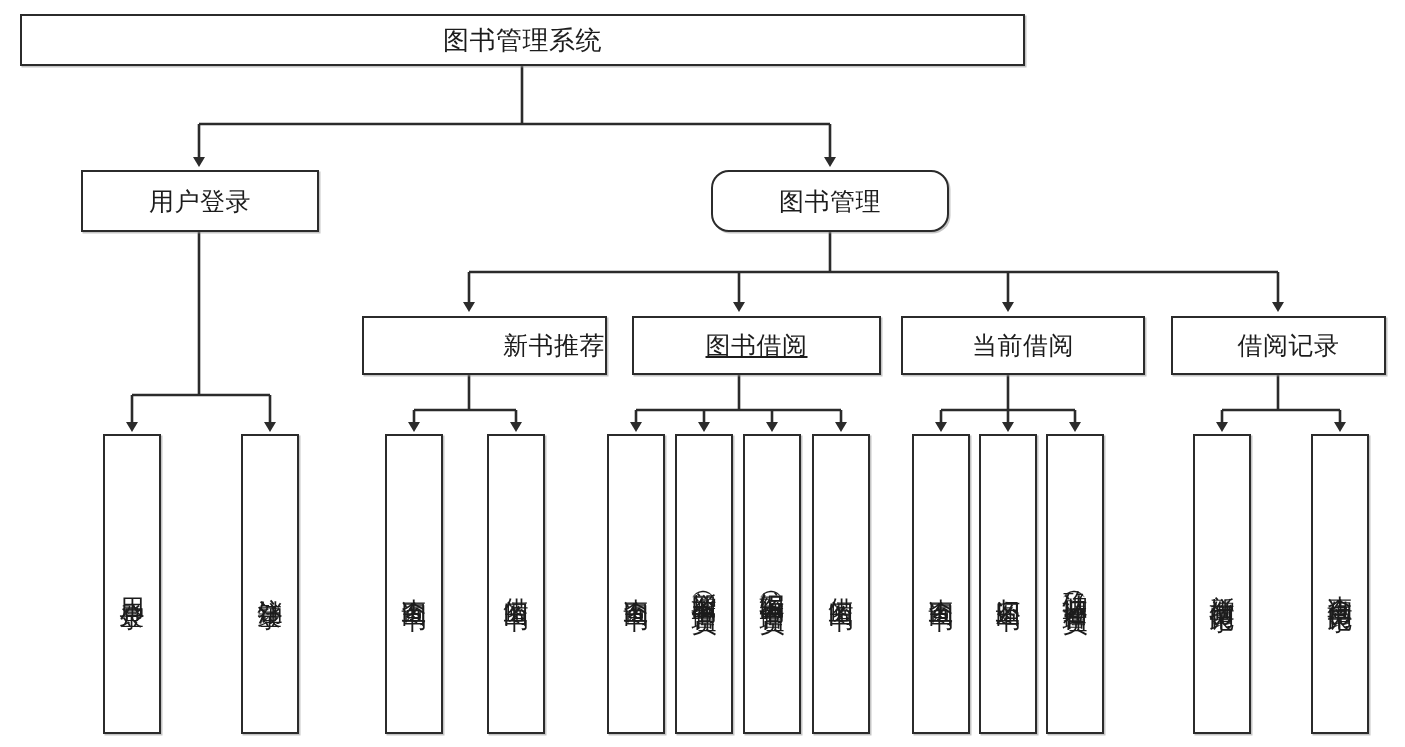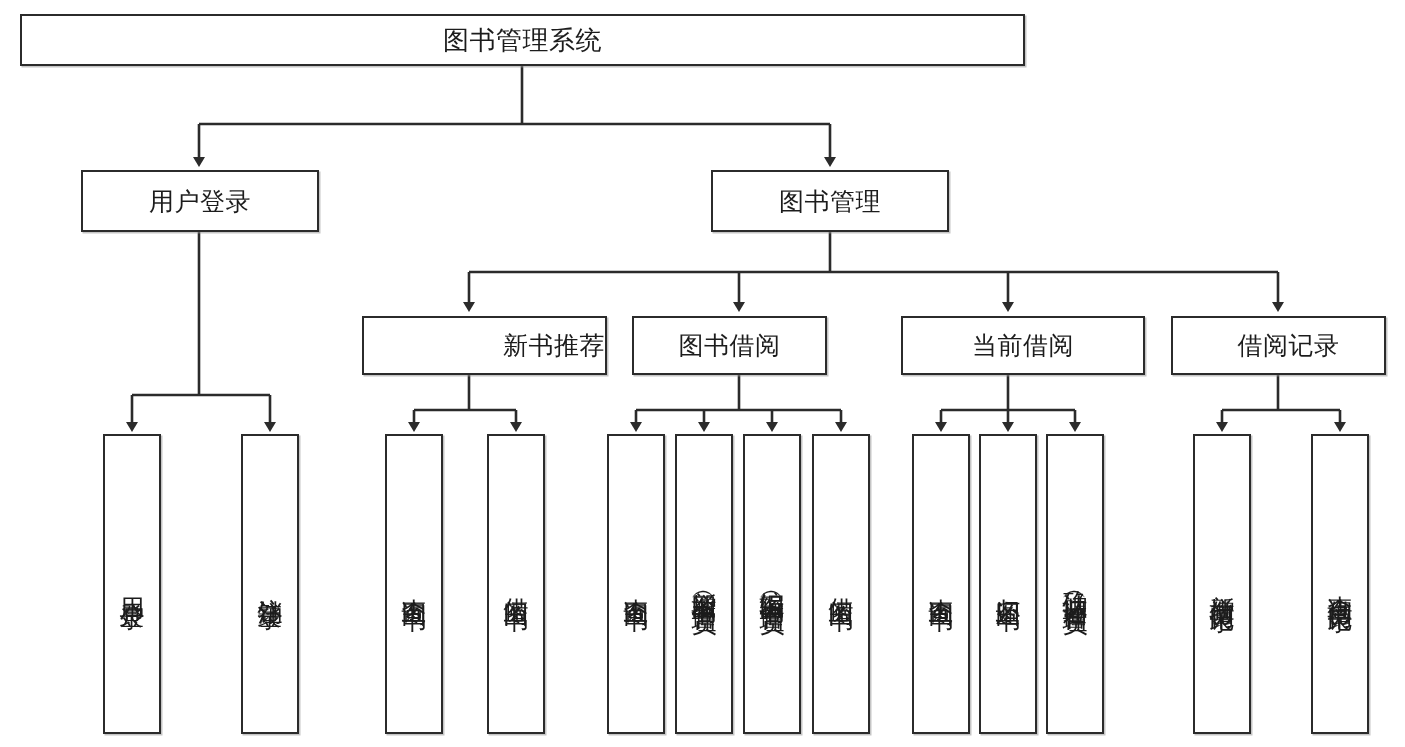--- a/index.html
+++ b/index.html
@@ -131,28 +131,28 @@
     </g>
   </svg>
 
   <div class="node h root" style="left:20px; top:14px; width:1005px; height:52px;">
     <span class="lbl">图书管理系统</span>
   </div>
 
   <div class="node h" style="left:81px; top:170px; width:238px; height:62px;">
     <span class="lbl">用户登录</span>
   </div>
-  <div class="node h" style="left:711px; top:170px; width:238px; height:62px;">
+  <div class="node h" style="left:711px; top:170px; width:238px; height:62px;border-radius:18px;">
     <span class="lbl">图书管理</span>
   </div>
 
   <div class="node h" style="left:362px; top:316px; width:245px; height:59px;justify-content:flex-end;">
     <span class="lbl">新书推荐</span>
   </div>
-  <div class="node h" style="left:632px; top:316px; width:195px; height:59px;">
+  <div class="node h" style="left:632px; top:316px; width:249px; height:59px;text-decoration:underline;">
     <span class="lbl">图书借阅</span>
   </div>
   <div class="node h" style="left:901px; top:316px; width:244px; height:59px;">
     <span class="lbl">当前借阅</span>
   </div>
   <div class="node h" style="left:1171px; top:316px; width:215px; height:59px;padding-left:20px;">
     <span class="lbl">借阅记录</span>
   </div>
 
   <div class="node v" style="left:103px; top:434px; width:58px; height:300px;">

